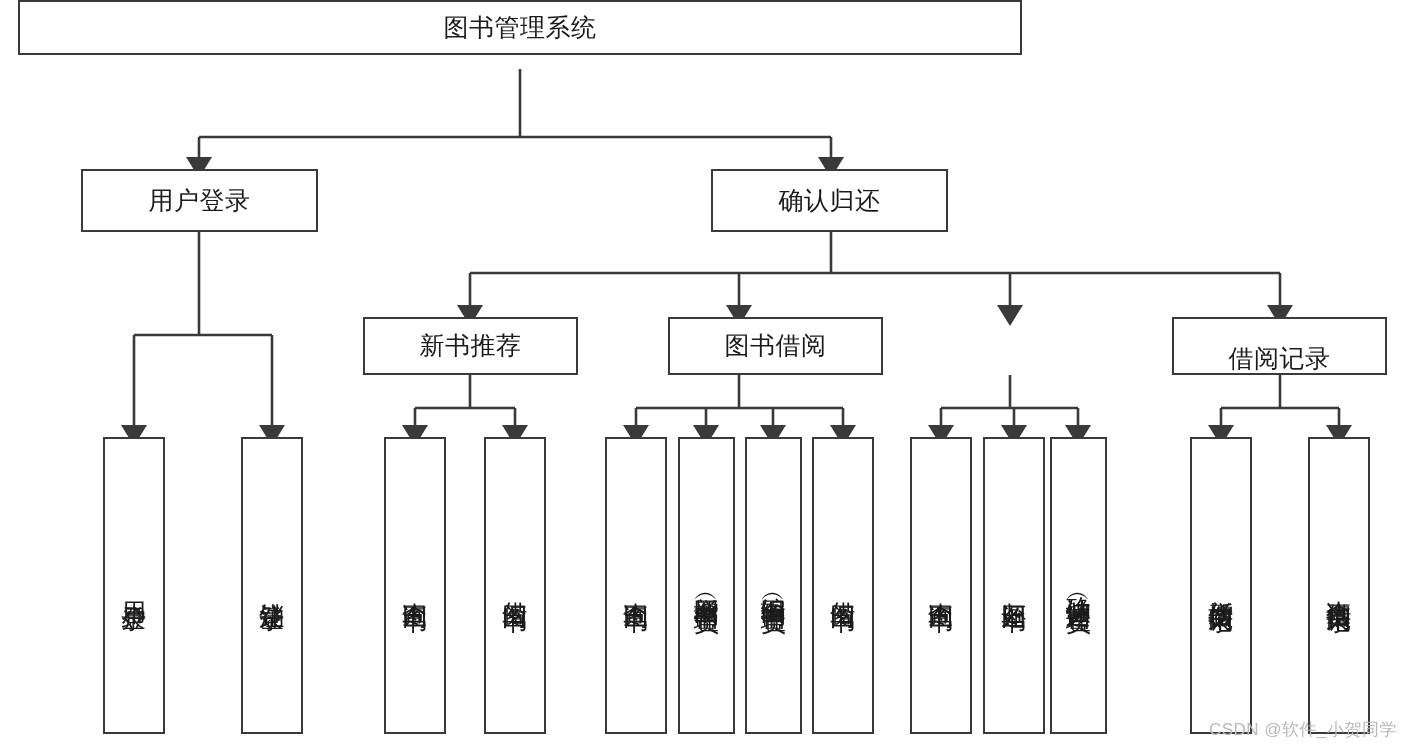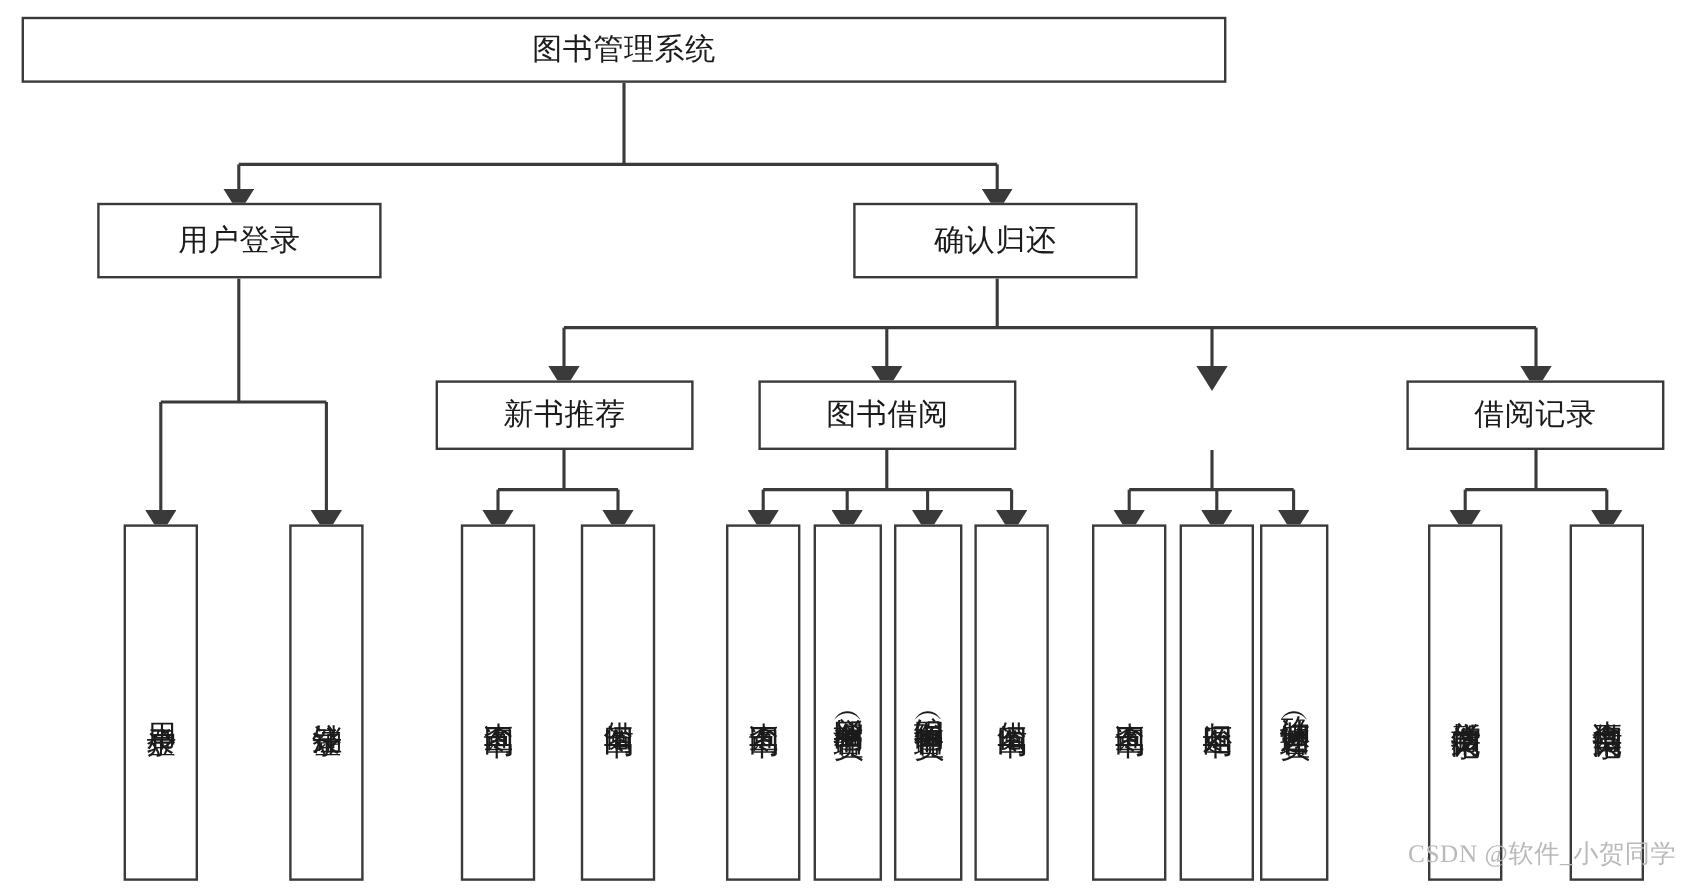--- a/index.html
+++ b/index.html
@@ -57,26 +57,26 @@
     writing-mode: vertical-rl;
     text-orientation: upright;
     font-size: 25px;
     line-height: 1.05;
     letter-spacing: 2px;
     white-space: nowrap;
   }
   #watermark {
     position: absolute;
     right: 8px;
-    bottom: 22px;
-    font-size: 21px;
+    bottom: 6px;
+    font-size: 17px;
     color: #b9b9b9;
     letter-spacing: 0.5px;
     white-space: nowrap;
-    font-family: Liberation Serif, serif;
+    font-family: Liberation Sans, sans-serif;
   }
 </style>
 </head>
 <body>
 
 <div id="canvas">
 
   <svg id="wires" viewBox="0 0 1405 747" xmlns="http://www.w3.org/2000/svg">
     <defs>
       <marker id="arrow" markerWidth="9" markerHeight="10" refX="1.5" refY="5" orient="auto" markerUnits="strokeWidth">
@@ -120,38 +120,38 @@
       <path d="M1014,408 L1014,429" marker-end="url(#arrow)"></path>
       <path d="M1078,408 L1078,429" marker-end="url(#arrow)"></path>
 
       <path d="M1280,375 L1280,408"></path>
       <path d="M1221,408 L1339,408"></path>
       <path d="M1221,408 L1221,429" marker-end="url(#arrow)"></path>
       <path d="M1339,408 L1339,429" marker-end="url(#arrow)"></path>
     </g>
   </svg>
 
-  <div class="node h root" style="left:18px; top:14px; width:1004px; height:55px;align-items:center;">
+  <div class="node h root" style="left:18px; top:0; width:1004px; height:55px;align-items:center;">
     <span class="lbl">图书管理系统</span>
   </div>
 
   <div class="node h" style="left:81px; top:169px; width:237px; height:63px;">
     <span class="lbl">用户登录</span>
   </div>
   <div class="node h" style="left:711px; top:169px; width:237px; height:63px;">
     <span class="lbl">确认归还</span>
   </div>
 
   <div class="node h" style="left:363px; top:317px; width:215px; height:58px;">
     <span class="lbl">新书推荐</span>
   </div>
-  <div class="node h" style="left:632px; top:317px; width:215px; height:58px;">
+  <div class="node h" style="left:668px; top:317px; width:215px; height:58px;">
     <span class="lbl">图书借阅</span>
   </div>
-  <div class="node h" style="left:1172px; top:317px; width:215px; height:58px;">
+  <div class="node h" style="left:1172px; top:317px; width:215px; height:58px;align-items:flex-end;">
     <span class="lbl">借阅记录</span>
   </div>
 
   <div class="node v" style="left:103px; top:437px; width:62px; height:297px;">
     <span class="lbl">用户登录</span>
   </div>
   <div class="node v" style="left:241px; top:437px; width:62px; height:297px;">
     <span class="lbl">注销登录</span>
   </div>
 

